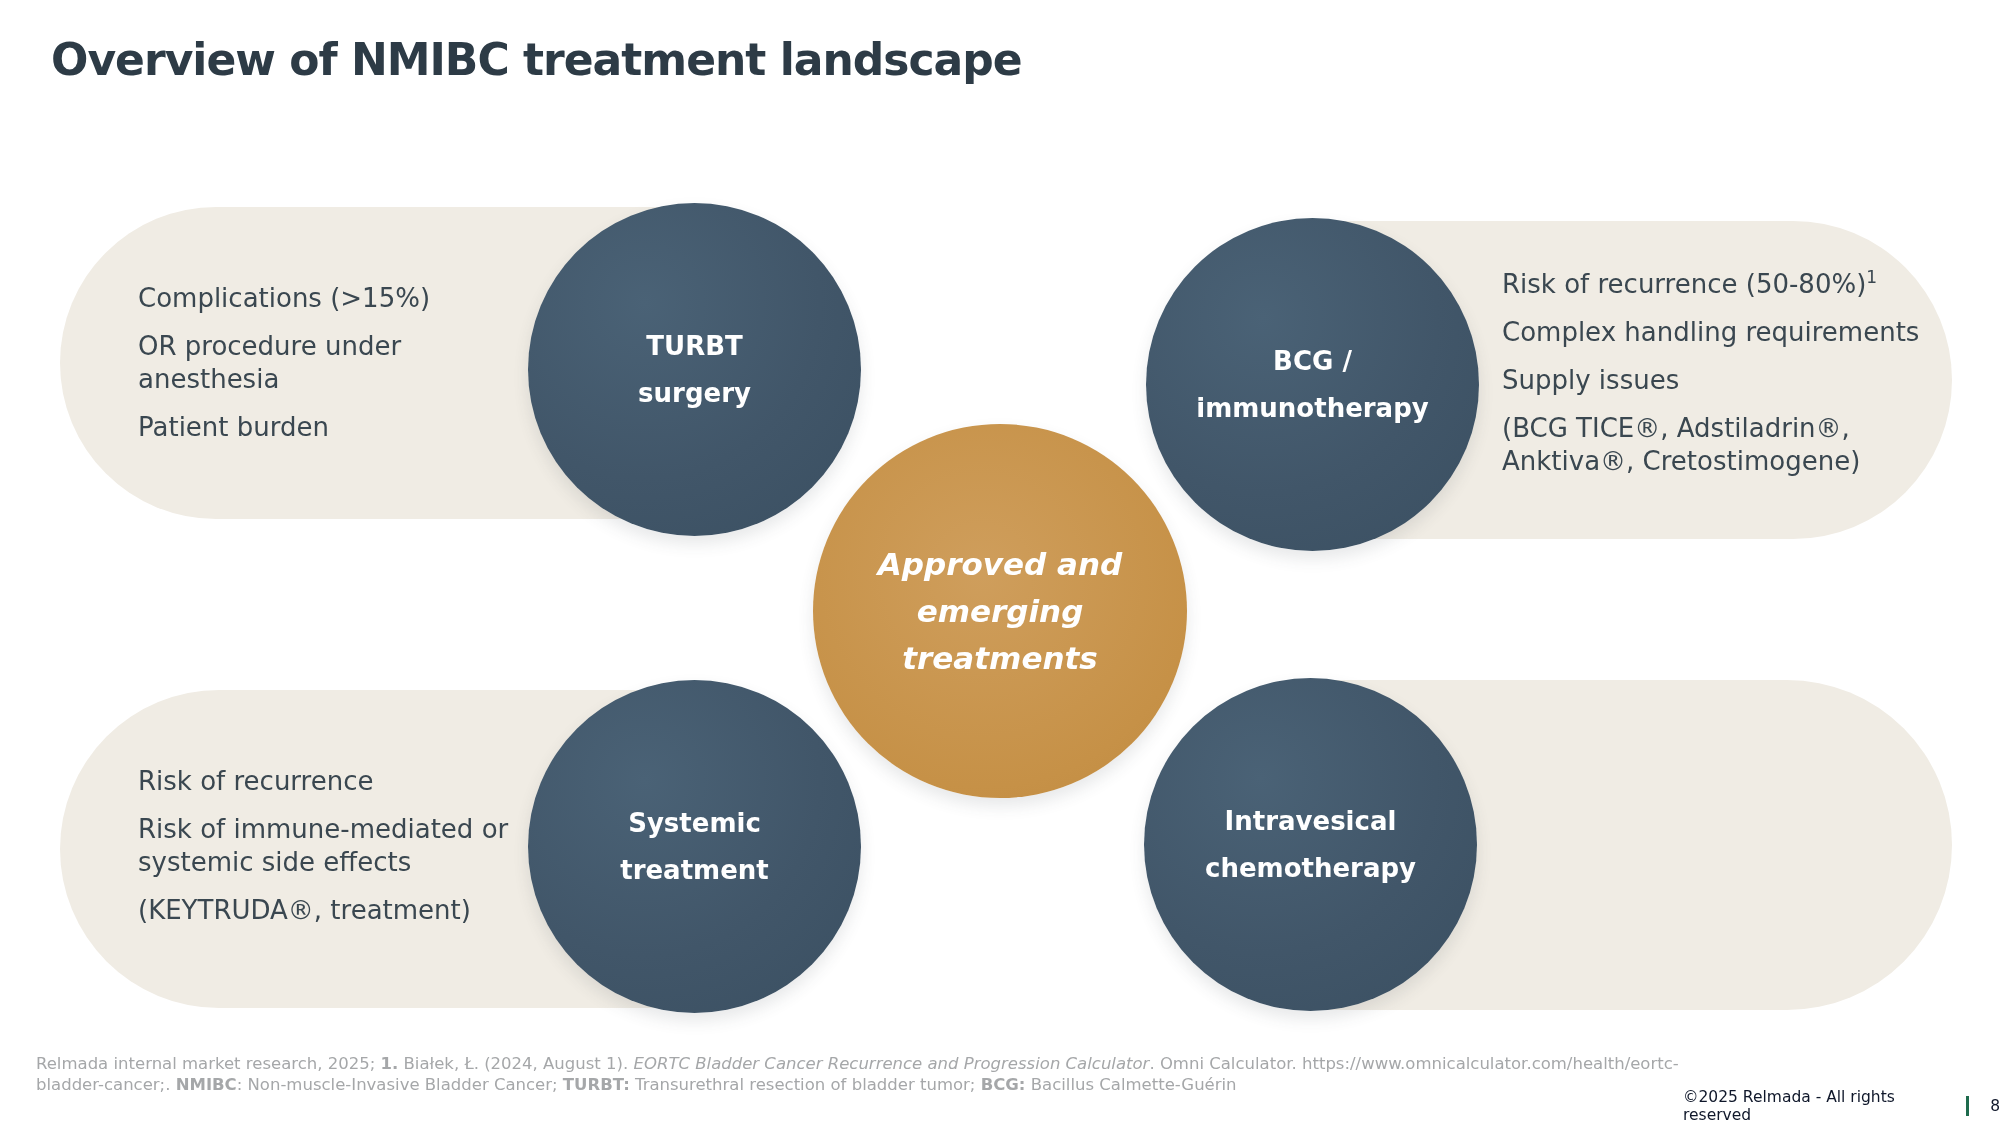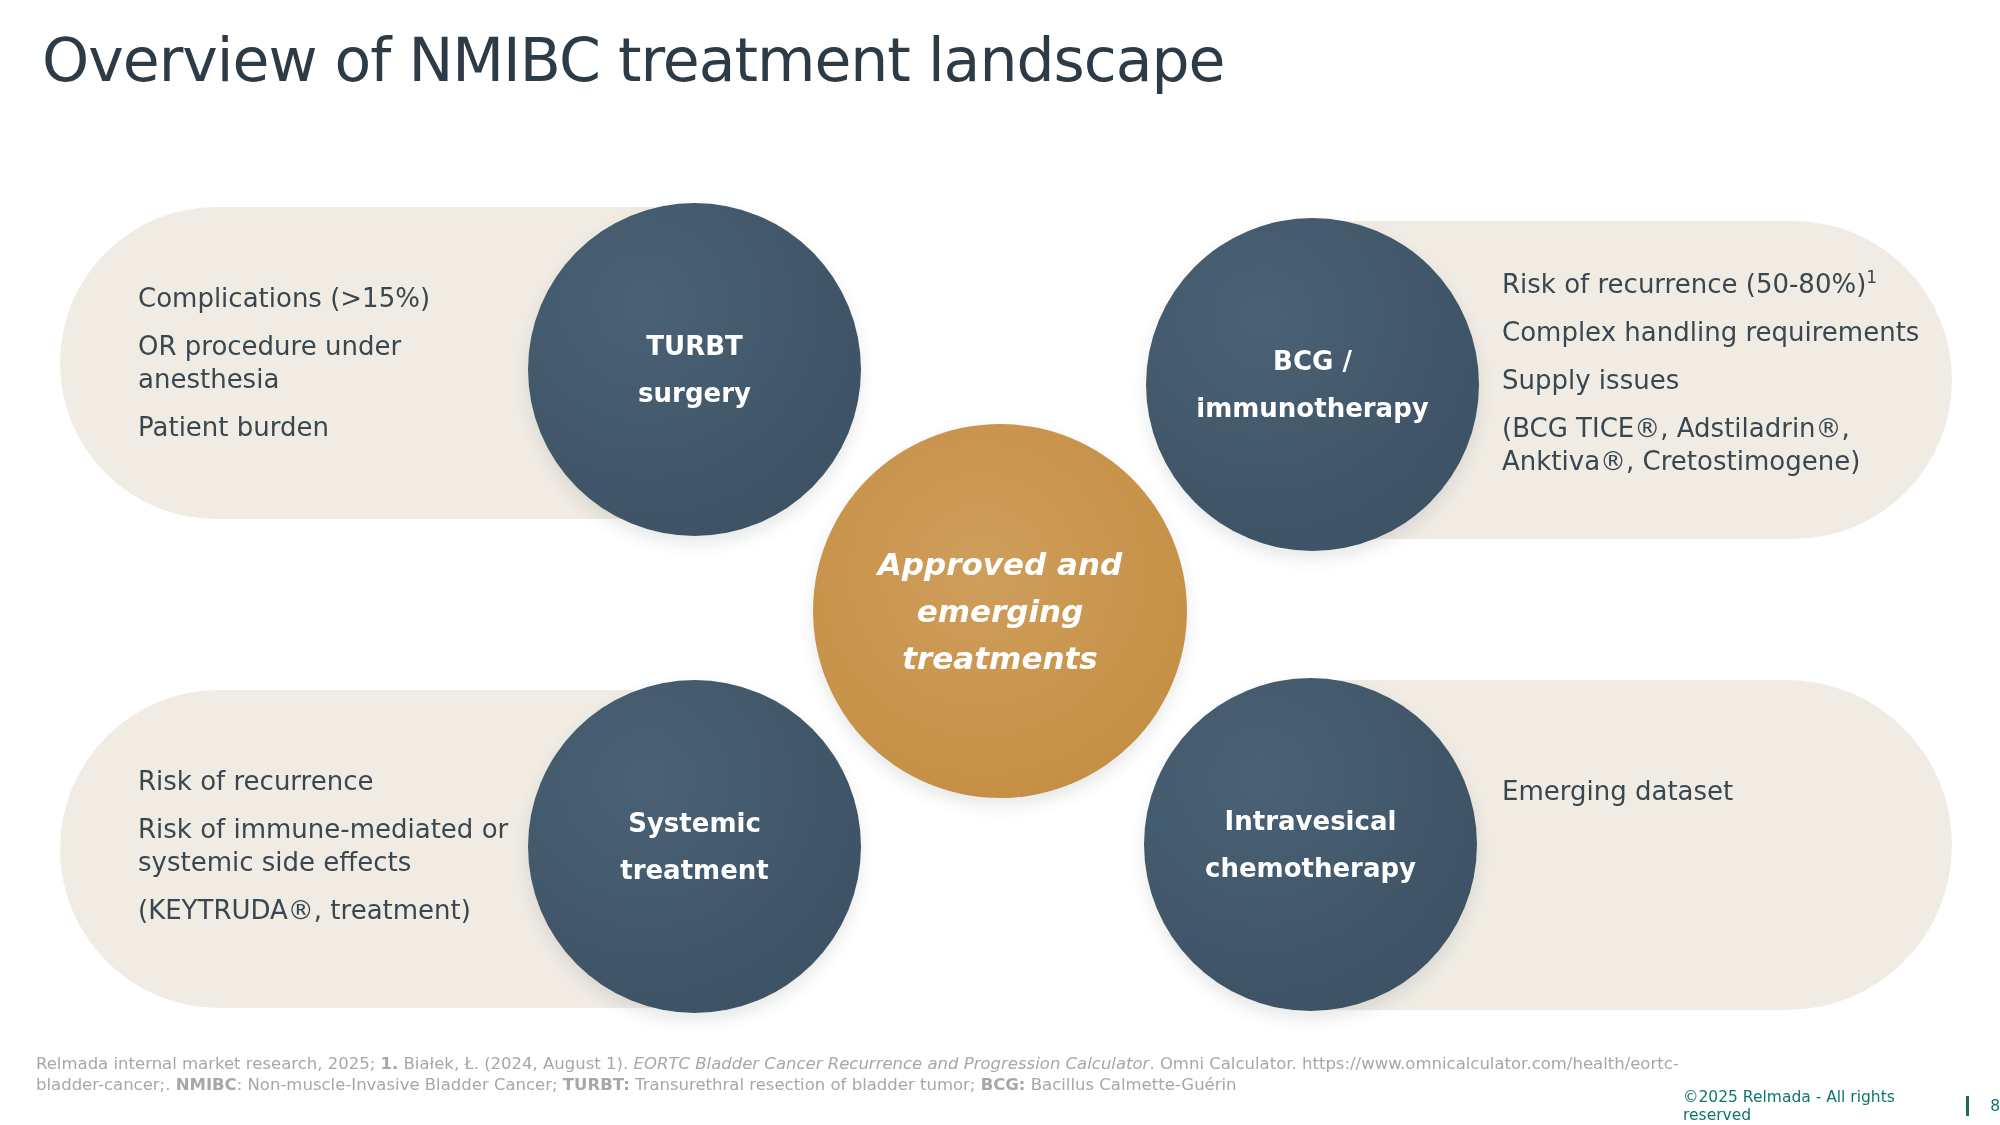--- a/index.html
+++ b/index.html
@@ -4,22 +4,22 @@
 <style>
   html,body{margin:0;padding:0;background:#ffffff;}
   .slide{
     position:relative;
     width:2000px;height:1125px;
     background:#ffffff;
     font-family:"DejaVu Sans","Liberation Sans",sans-serif;
     overflow:hidden;
   }
   .title{
-    position:absolute;left:35px;top:18px;margin:7px;
-    font-size:60px;font-weight:400;letter-spacing:-1px;
+    position:absolute;left:35px;top:18px;margin:16px;
+    font-size:44px;font-weight:700;letter-spacing:-1px;
     color:#2d3b46;
   }
   
   .panel{
     position:absolute;background:#f0ece4;
   }
   .panel.tl{left:60px;top:207px;width:790px;height:312px;border-radius:158px;}
   .panel.tr{left:1150px;top:221px;width:802px;height:318px;border-radius:160px;}
   .panel.bl{left:60px;top:690px;width:790px;height:318px;border-radius:159px;}
   .panel.br{left:1150px;top:680px;width:802px;height:330px;border-radius:165px;}
@@ -62,21 +62,21 @@
   
   .refs{
     position:absolute;left:36px;top:1054px;width:1650px;margin:0;
     font-size:16.5px;line-height:20.5px;color:#a5a7a9;
   }
   .refs .b{font-weight:700;}
   .refs .i{font-style:italic;}
   .footer-right{
     position:absolute;left:1683px;top:1088px;
     display:flex;align-items:center;
-    color:#0f766e;font-size:15.5px;
+    color:#0f172a;font-size:15.5px;
   }
   .footer-right .vbar{
     width:3px;height:20px;background:#1e6b4d;
     margin:0 21px 0 23px;display:inline-block;
   }
 </style>
 </head>
 <body>
 
 <div class="slide">
@@ -101,21 +101,20 @@
     <p>(BCG TICE®, Adstiladrin®, Anktiva®, Cretostimogene)</p>
   </div>
 
   <div class="notes bl">
     <p>Risk of recurrence</p>
     <p>Risk of immune-mediated or systemic side effects</p>
     <p>(KEYTRUDA®, treatment)</p>
   </div>
 
   <div class="notes br">
-    <p>Emerging dataset</p>
   </div>
 
   <div class="circle dark c-turbt">
     <div class="circle-label w160">TURBT surgery</div>
   </div>
 
   <div class="circle dark c-bcg">
     <div class="circle-label w250">BCG / immunotherapy</div>
   </div>
 

